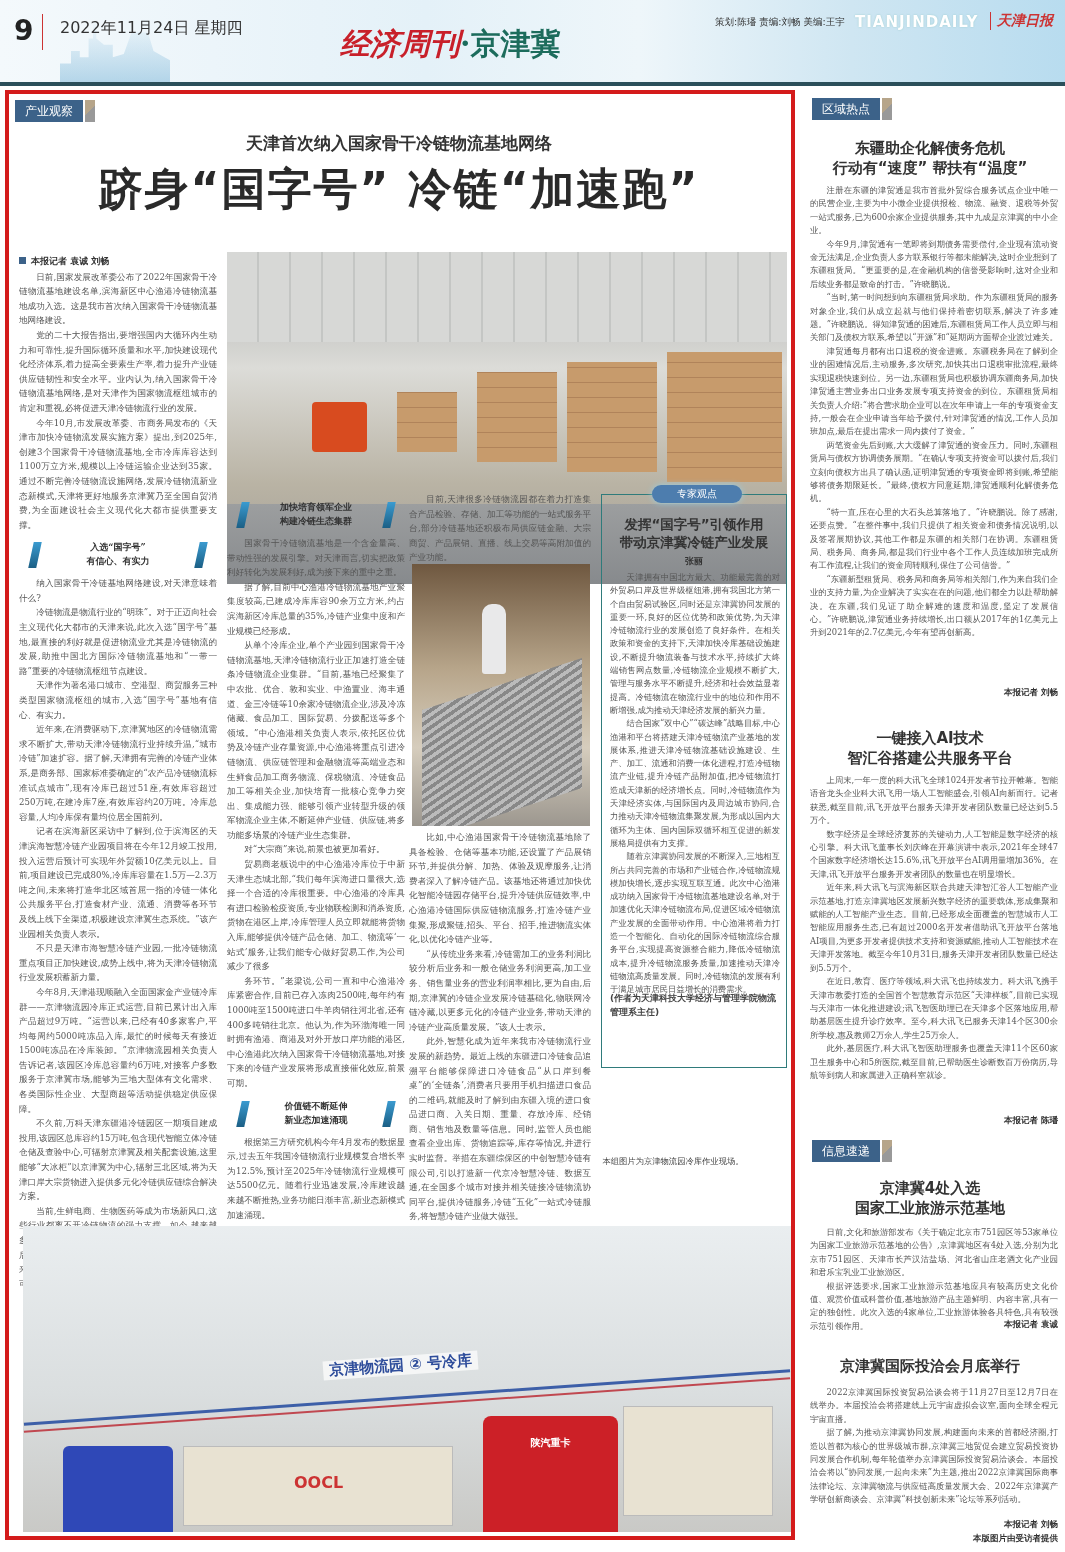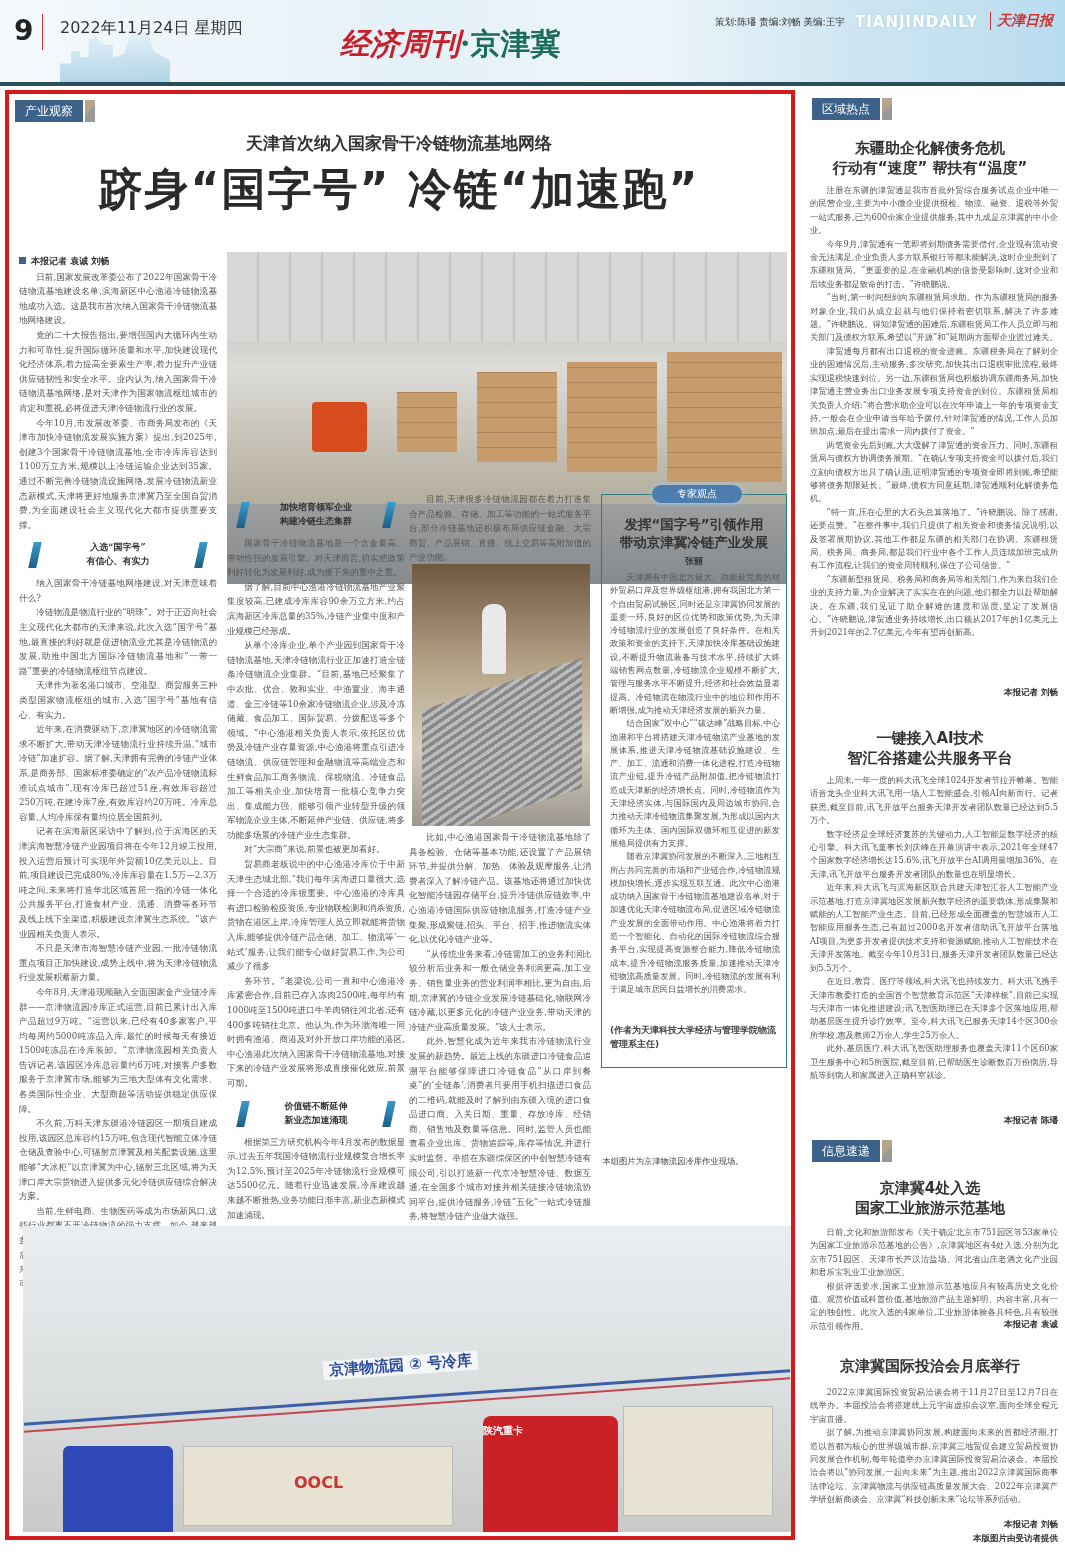--- a/index.html
+++ b/index.html
@@ -49,21 +49,21 @@
 .photo3 .truck-blue{position:absolute;left:40px;top:125px;width:110px;height:95px;background:#2f48b7;border-radius:6px 6px 0 0}
 .photo3 .trailer{position:absolute;background:#e8e2d2;border:1px solid #bbb}
 .photo3 .truck-red{position:absolute;left:460px;top:105px;width:135px;height:115px;background:#cc2027;border-radius:8px 8px 0 0}
 
 .expert-box{position:absolute;left:597px;top:494px;width:186px;height:574px;border:1px solid #2f7b7b}
 .expert-pill{position:absolute;left:50px;top:-10px;width:90px;height:18px;border-radius:9px;background:#4d7dae;color:#fff;font-size:10px;line-height:18px;text-align:center;box-shadow:0 0 6px #9cd}
 .expert-title{position:absolute;left:0;top:20px;width:100%;text-align:center;font-family:"DejaVu Sans",sans-serif;font-size:13.5px;line-height:18px;color:#333;font-weight:bold}
 .expert-author{position:absolute;left:0;top:60px;width:100%;text-align:center;font-size:9px;color:#333;font-weight:bold}
 .expert-body{position:absolute;left:8px;top:76px;width:170px;font-size:8.3px;line-height:13.3px;color:#555;text-align:justify;height:440px;overflow:hidden}
 .expert-body p{text-indent:2em}
-.expert-sign{position:absolute;left:8px;top:528px;width:170px;font-size:9px;line-height:14px;color:#444;font-weight:bold;font-family:"DejaVu Sans",sans-serif}
+.expert-sign{position:absolute;left:8px;top:496px;width:170px;font-size:9px;line-height:14px;color:#444;font-weight:bold;font-family:"DejaVu Sans",sans-serif}
 
 .caption{position:absolute;left:605px;top:1156px;width:176px;font-size:8.3px;color:#444;text-align:center}
 
 .rt-head{position:absolute;left:800px;width:260px;text-align:center;font-family:"DejaVu Sans",sans-serif;font-weight:bold;color:#333}
 .rt-body{position:absolute;left:810px;width:248px;font-size:8.3px;line-height:13.4px;color:#555;text-align:justify;overflow:hidden}
 .rt-body p{text-indent:2em}
 .sig{text-align:right;font-family:"DejaVu Sans",sans-serif;font-weight:bold;color:#333}
 </style>
 </head>
 <body>
@@ -174,21 +174,21 @@
 
   <div class="caption" style="left:576px;top:1062px">本组图片为京津物流园冷库作业现场。</div>
 
   <div class="photo3" style="left:14px;top:1132px;height:306px">
     <div class="stripe" style="top:170px"></div>
     <div class="stripe2" style="top:178px"></div>
     <div class="sign" style="top:130px">京津物流园 ② 号冷库</div>
     <div class="trailer" style="left:160px;top:220px;width:270px;height:80px;font-family:'DejaVu Sans',sans-serif;color:#c33;font-weight:bold;font-size:16px;padding:26px 0 0 110px">OOCL</div>
     <div class="truck-blue" style="top:220px;height:90px"></div>
     <div class="trailer" style="left:600px;top:180px;width:150px;height:110px"></div>
-    <div class="truck-red" style="top:190px;height:120px;color:#fff;font-size:10px;text-align:left;padding-top:8px;font-family:'DejaVu Sans',sans-serif;font-weight:bold">陕汽重卡</div>
+    <div class="truck-red" style="top:190px;height:120px;color:#fff;font-size:10px;text-align:center;padding-top:20px;font-family:'DejaVu Sans',sans-serif;font-weight:bold">陕汽重卡</div>
   </div>
 </div>
 
 <div class="tag" style="left:812px;top:98px">区域热点</div>
 <div class="rt-head" style="top:138px;font-size:15px;line-height:20px">
   <div>东疆助企化解债务危机</div>
   <div>行动有“速度” 帮扶有“温度”</div>
 </div>
 <div class="rt-body" style="top:184px;height:492px">
   <p>注册在东疆的津贸通是我市首批外贸综合服务试点企业中唯一的民营企业,主要为中小微企业提供报检、物流、融资、退税等外贸一站式服务,已为600余家企业提供服务,其中九成是京津冀的中小企业。</p>

